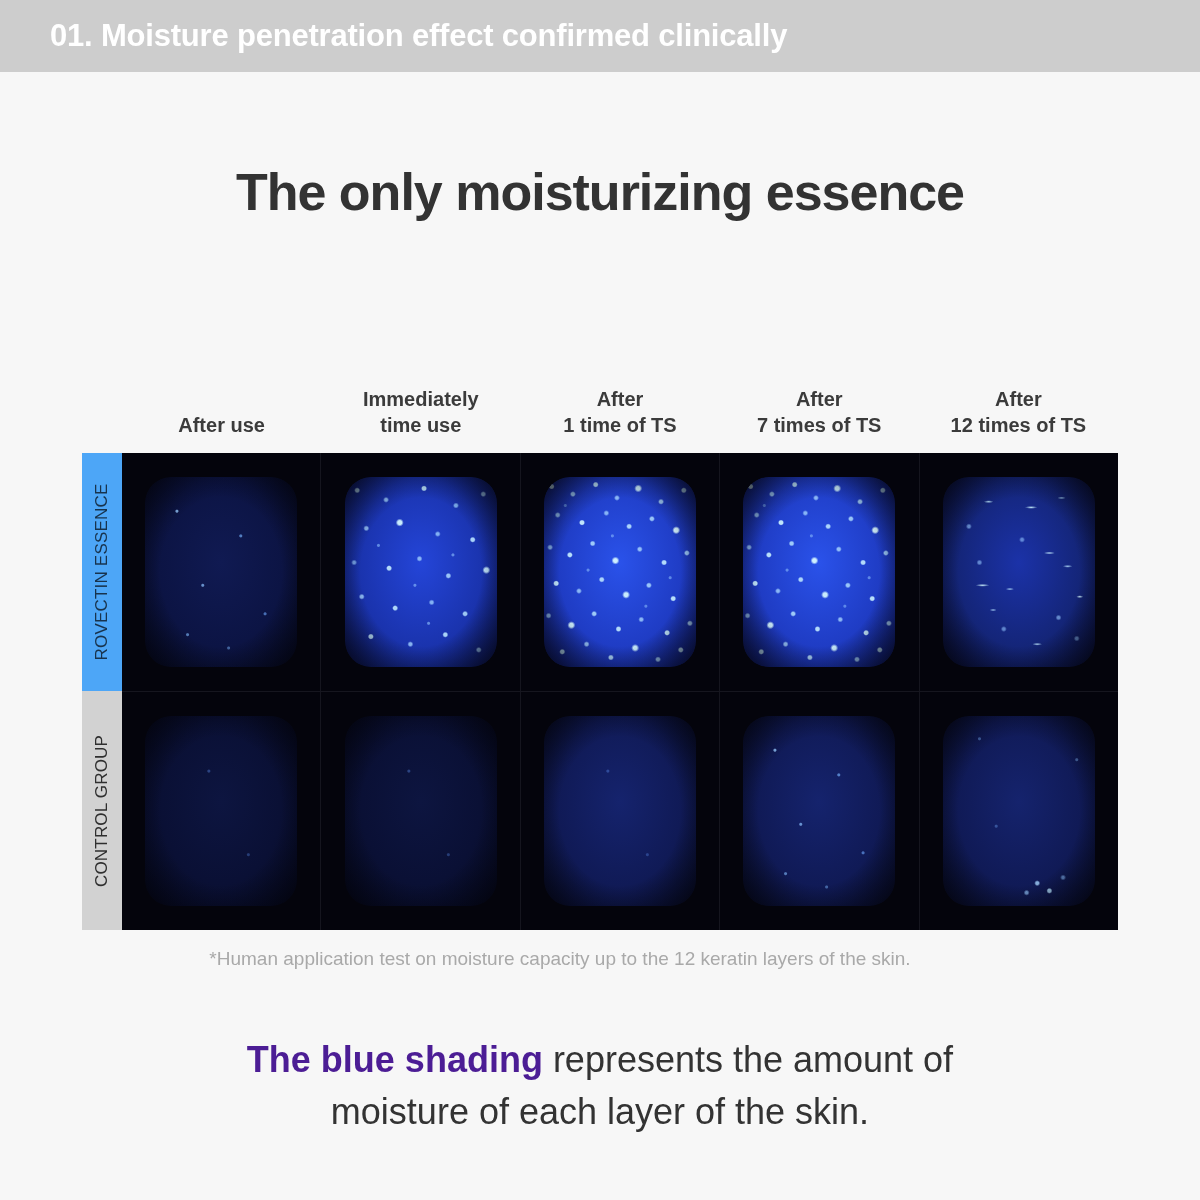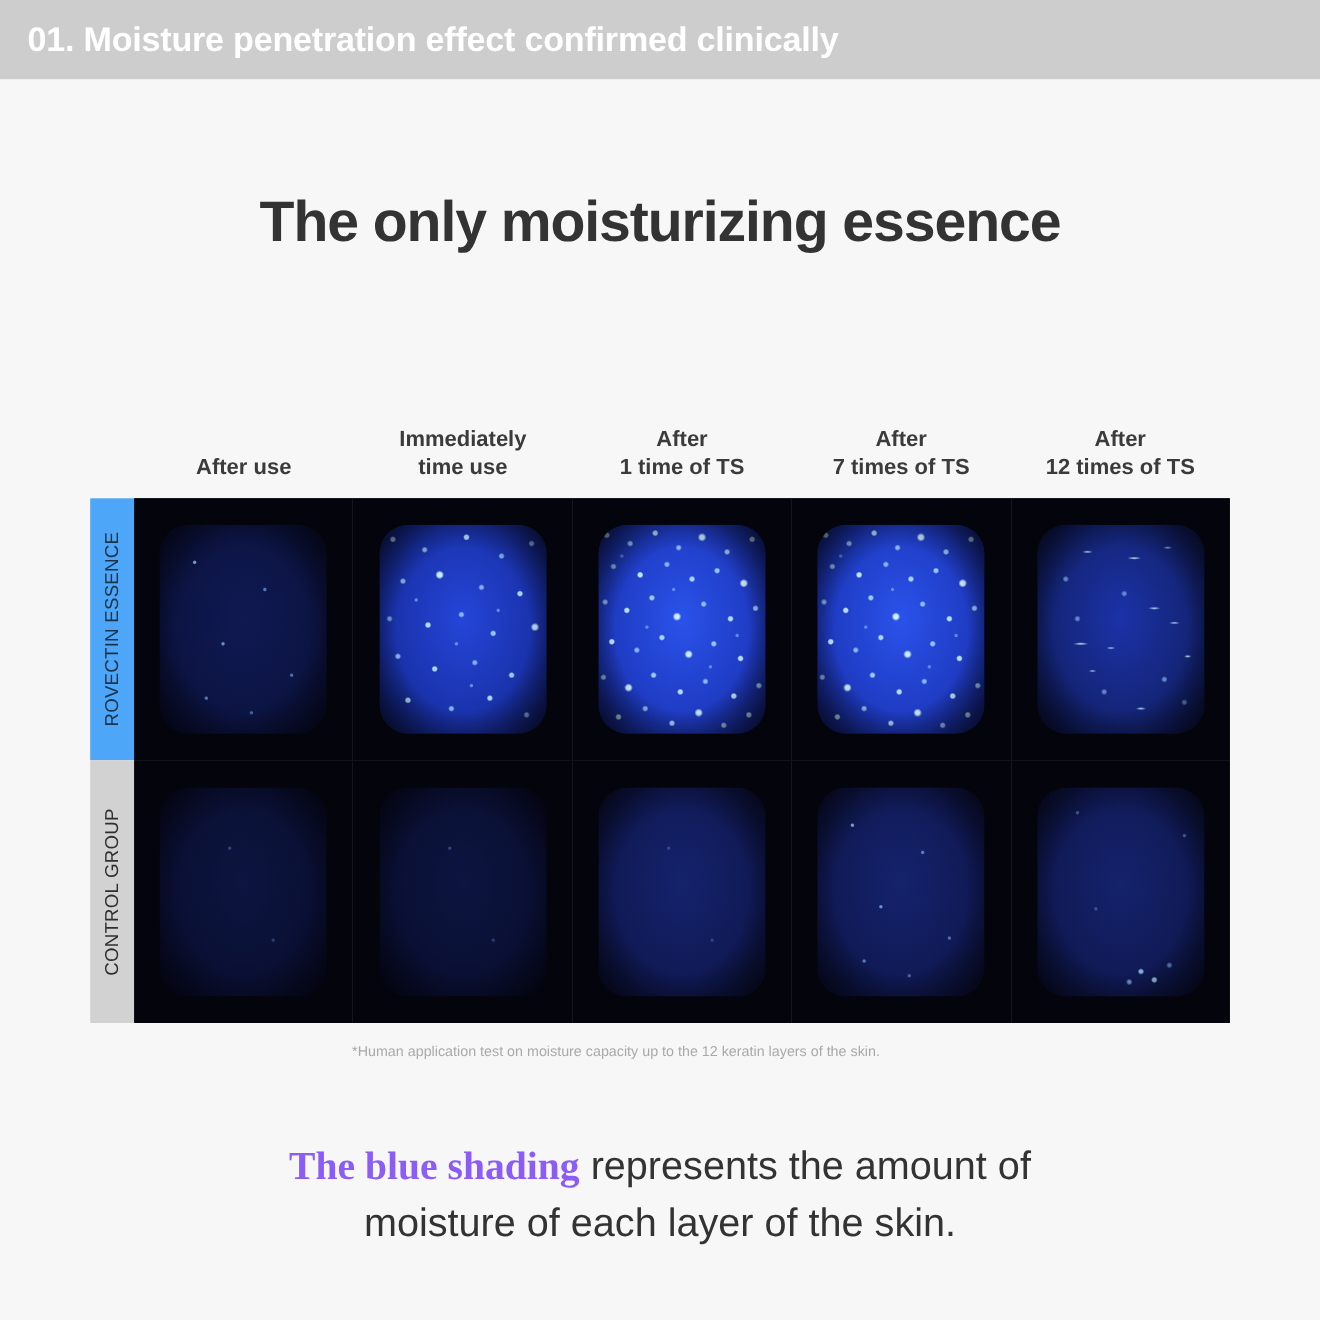--- a/index.html
+++ b/index.html
@@ -20,33 +20,33 @@
     position: absolute;
     left: 0;
     top: 0;
     width: 1200px;
     height: 72px;
     background: #cdcdcd;
     display: flex;
     align-items: center;
   }
   .header-bar .header-title {
-    margin-left: 25px;
+    margin-left: 50px;
     color: #ffffff;
     font-size: 31px;
     font-weight: bold;
     letter-spacing: -0.2px;
     white-space: nowrap;
   }
 
   
   .headline {
     position: absolute;
     left: 0;
-    top: 166px;
+    top: 156px;
     width: 1200px;
     text-align: center;
     color: #333333;
     font-size: 52px;
     font-weight: bold;
     line-height: 72px;
     letter-spacing: -1px;
   }
   .headline .line { display: block; }
 
@@ -297,41 +297,40 @@
   }
 
   
   .footnote {
     position: absolute;
     left: 0;
     top: 948px;
     width: 1120px;
     text-align: center;
     color: #a9a9a9;
-    font-size: 13px;
+    font-size: 19px;
     white-space: nowrap;
   }
 
   
   .caption {
     position: absolute;
     left: 0;
     top: 1034px;
     width: 1200px;
     text-align: center;
     color: #333333;
     font-size: 36px;
     line-height: 52px;
     font-weight: normal;
   }
   .caption .cap-line { display: block; }
   .caption .hl {
-    color: #8b5cf6;
+    color: #4c1d95;
     font-weight: bold;
-    font-family: Liberation Serif, serif;
   }
 </style>
 </head>
 <body>
 
 <div class="header-bar">
   <span class="header-title">01. Moisture penetration effect confirmed clinically</span>
 </div>
 
 <div class="headline">

